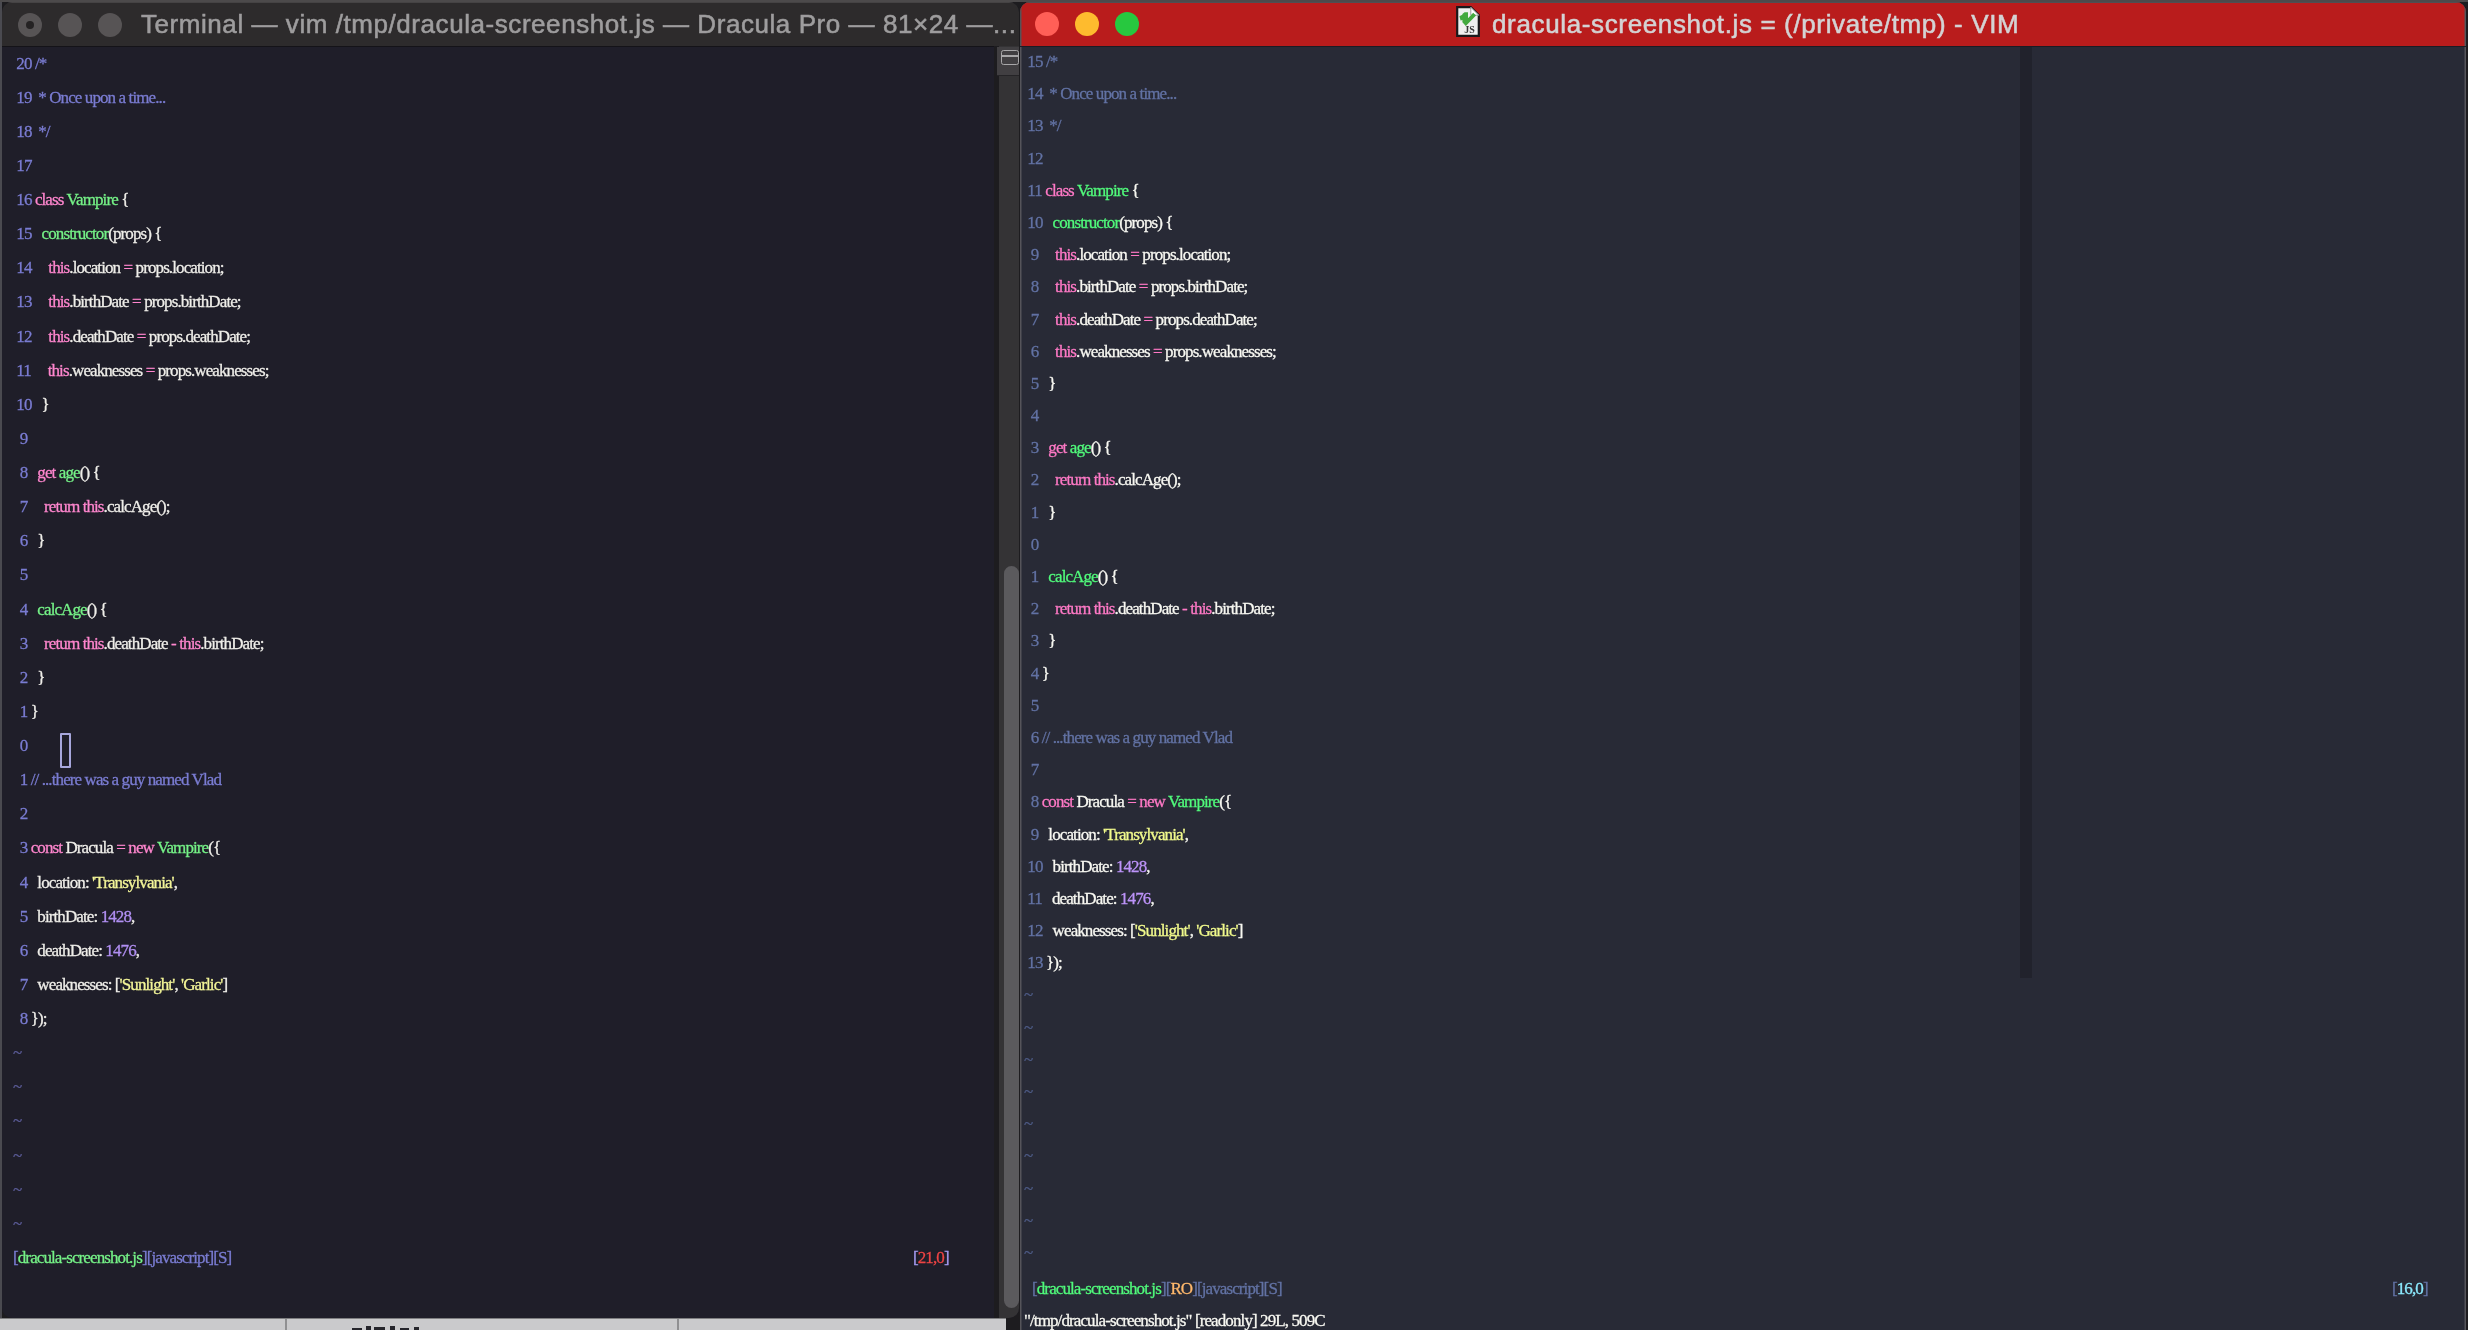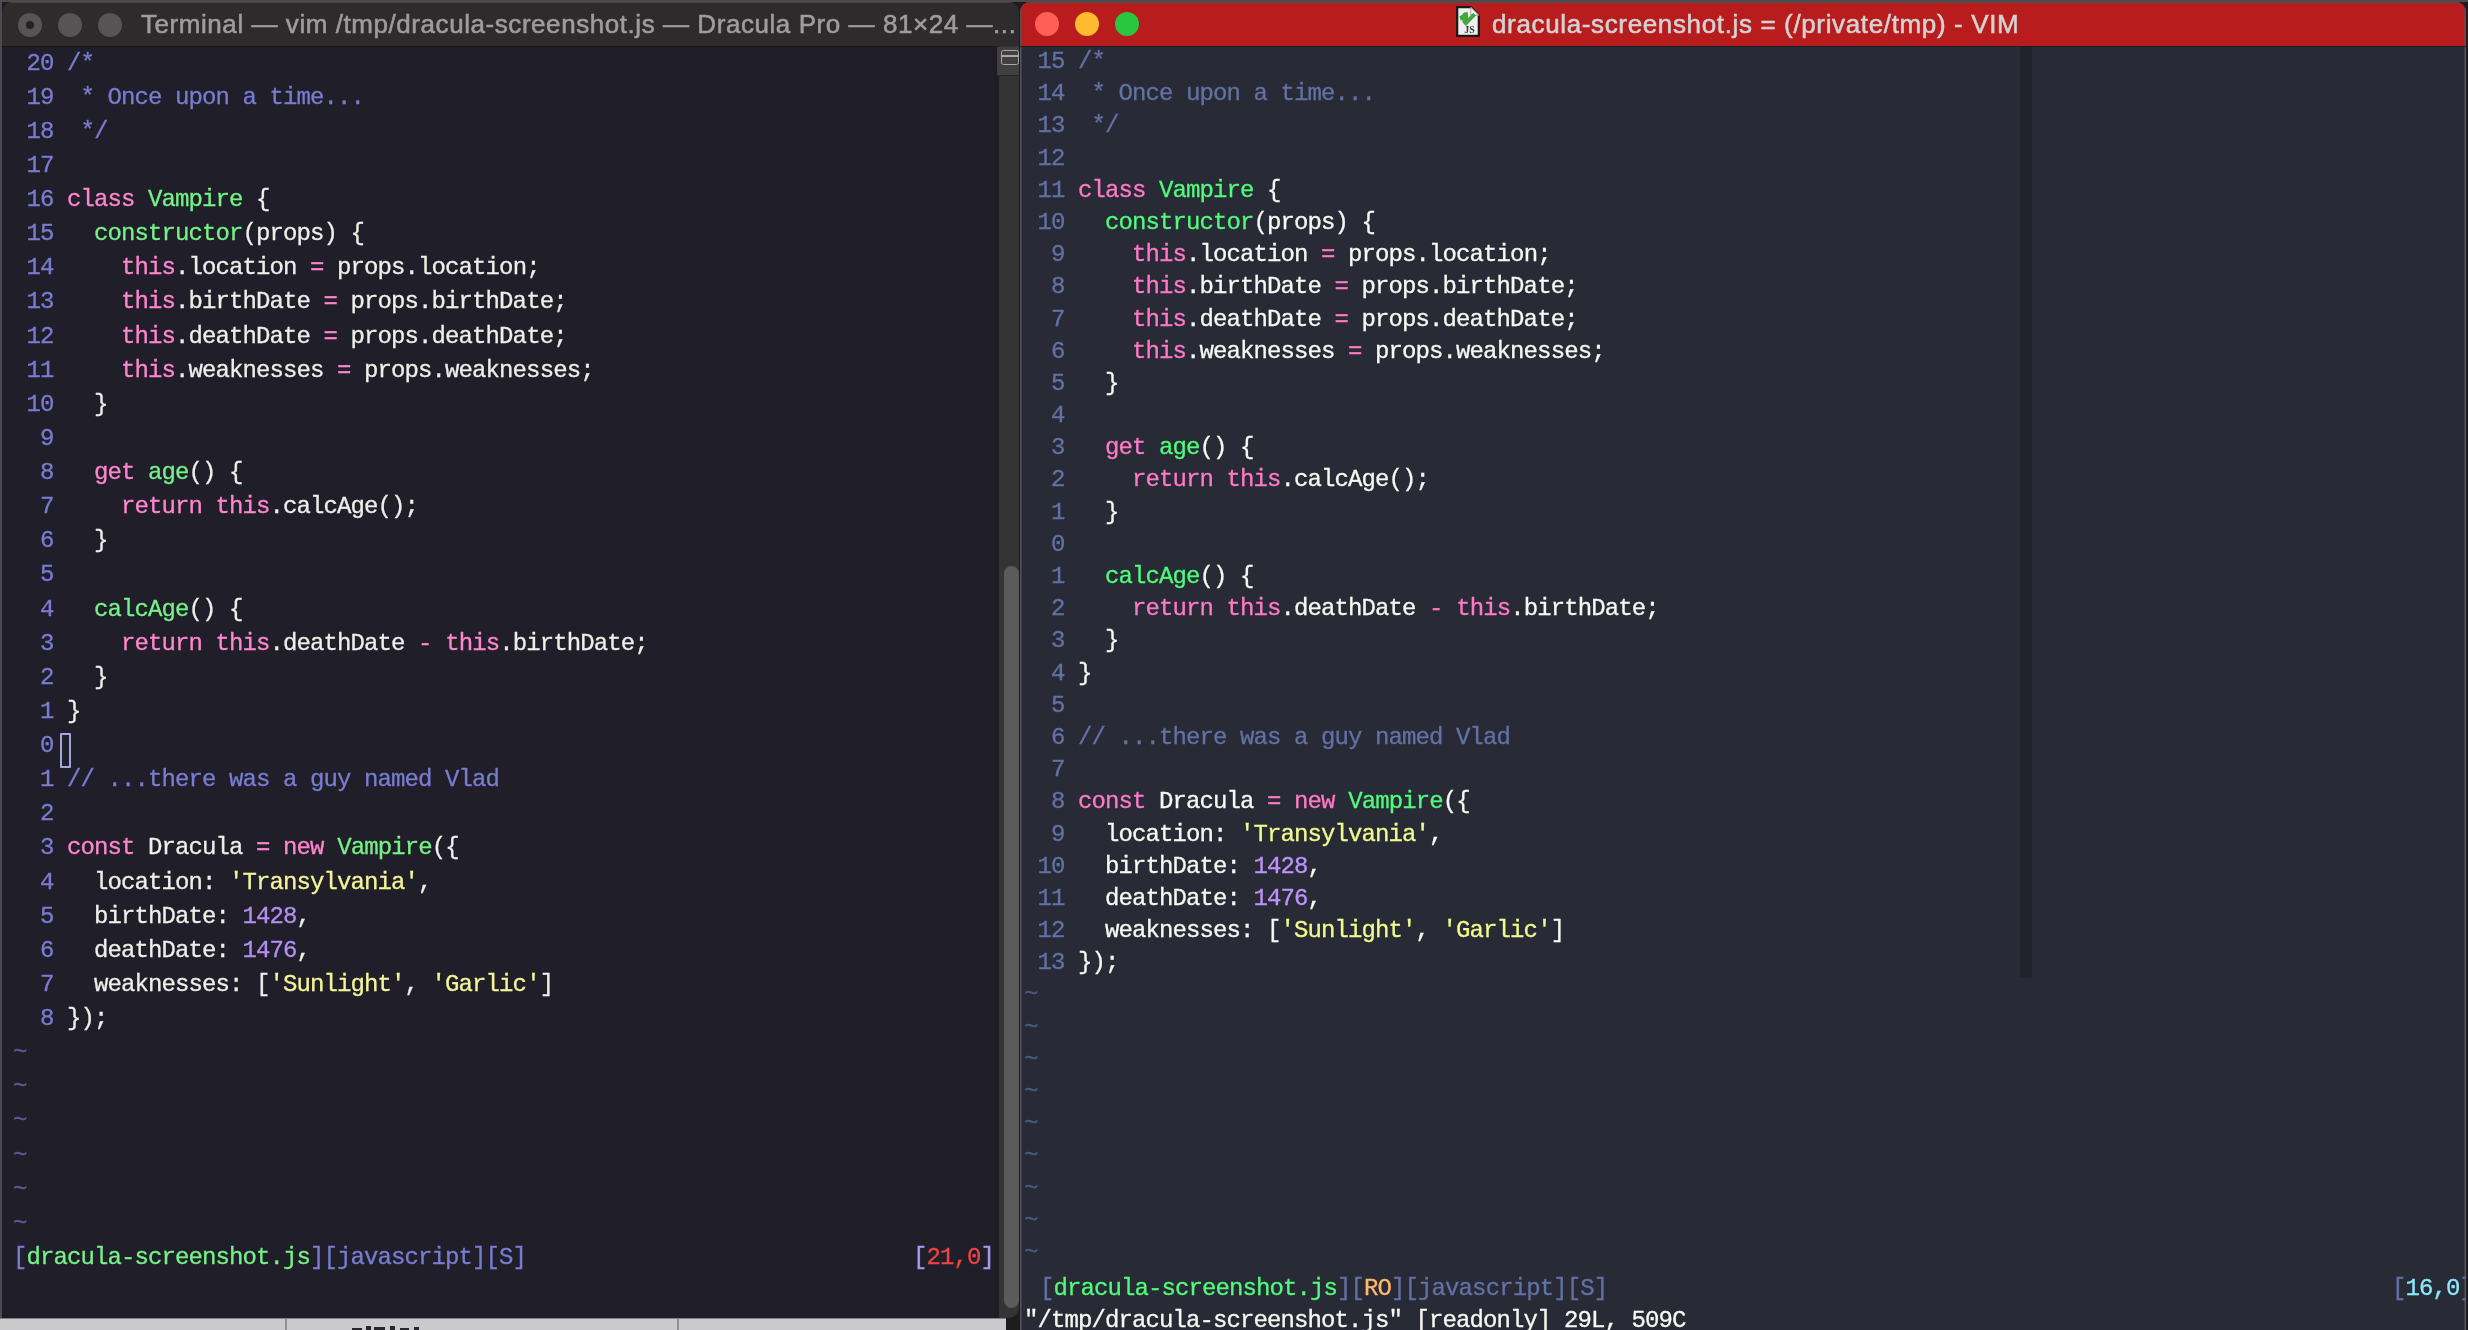--- a/index.html
+++ b/index.html
@@ -1,16 +1,16 @@
 <!DOCTYPE html>
 <html><head><meta charset="utf-8"><style>
 html,body{margin:0;padding:0}
 body{width:2468px;height:1330px;background:#1d1c1f;overflow:hidden;position:relative}
 .win{position:absolute;overflow:hidden}
-.mono{font-family:Liberation Mono, monospace;font-size:24px;white-space:pre;letter-spacing:-0.9px;
+.mono{font-family:Liberation Serif, serif;font-size:17px;white-space:pre;letter-spacing:-0.9px;
   -webkit-text-stroke:0.3px currentColor}
 .mono i{font-style:normal}
 .row{height:34.14px}
 #lwin{left:2px;top:2px;width:1017px;height:1316px;
   border-radius:10px;background:#1f1e29}
 #ltb{position:absolute;left:0;top:0;width:100%;height:44px;background:#2d2b2c;
   box-shadow:inset 0 1px 0 #454344;border-bottom:1px solid #141318}
 #lwin .light{position:absolute;top:11px;width:24px;height:24px;border-radius:50%;background:#575455}
 #ldot{position:absolute;left:8px;top:8px;width:8px;height:8px;border-radius:50%;background:#242223}
 .title{position:absolute;font-family:"Liberation Sans",sans-serif;font-weight:400;-webkit-text-stroke:0.55px currentColor;
@@ -28,21 +28,21 @@
 #lsb-thumb{position:absolute;left:1001.5px;top:564px;width:15.5px;height:742px;border-radius:8px;background:#5b5a5d}
 #rwin{left:1020px;top:2px;width:1446px;height:1328px;
   border-radius:10px 10px 0 0;background:#282a36;
   box-shadow:inset 1.5px 0 0 #55545a, inset -1.5px 0 0 #55545a}
 #rtb{position:absolute;left:0;top:0;width:100%;height:44px;background:#b91c1c;
   box-shadow:inset 0 1px 0 #504e52, inset 1.5px 0 0 #545257, inset -1.5px 0 0 #545257;border-bottom:1px solid #1b1c24}
 #rwin .light{position:absolute;top:10px;width:24px;height:24px;border-radius:50%}
 #rcc{position:absolute;left:1000px;top:44px;width:12px;height:932px;background:#21222c}
 #rtext{position:absolute;left:4px;top:44px;line-height:32.2px}
 #rtext .row{height:32.2px}
-#rstatus{position:absolute;left:20px;top:1270.6000000000001px;line-height:32.2px}
+#rstatus{position:absolute;left:12px;top:1270.6000000000001px;line-height:32.2px}
 #rruler{position:absolute;left:1372px;top:1270.6000000000001px;line-height:32.2px}
 #rmsg{position:absolute;left:4px;top:1302.8000000000002px;line-height:32.2px}
 #strip{position:absolute;left:0;top:1317.5px;width:1006px;height:12.5px;background:#cacacc;border-top:1.5px solid #7f7f81;box-sizing:border-box}
 #strip .vl{position:absolute;top:0;width:2px;height:12px;background:#909092}
 #strip .m{position:absolute;background:#26262c}
 
 #lwin .n{color:#7a7cd2} #lwin .c{color:#7a7cd2} #lwin .t{color:#5a5b96}
 #lwin .w{color:#efeee9} #lwin .p{color:#ff86ce} #lwin .g{color:#75f287}
 #lwin .u{color:#b18ff2} #lwin .y{color:#f3f598}
 #lwin .rb{color:#a49af0} #lwin .rd{color:#ef4444}

